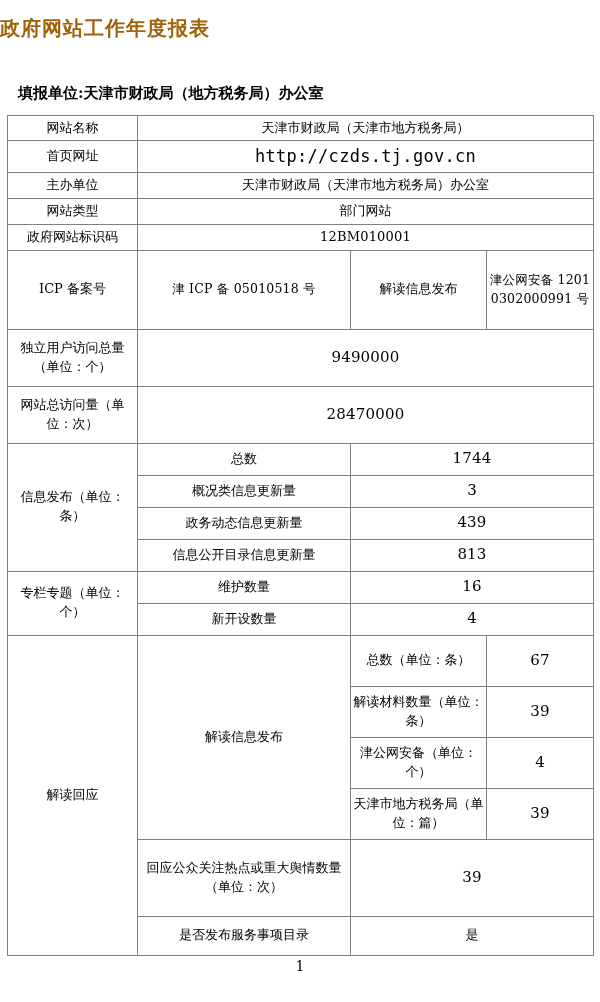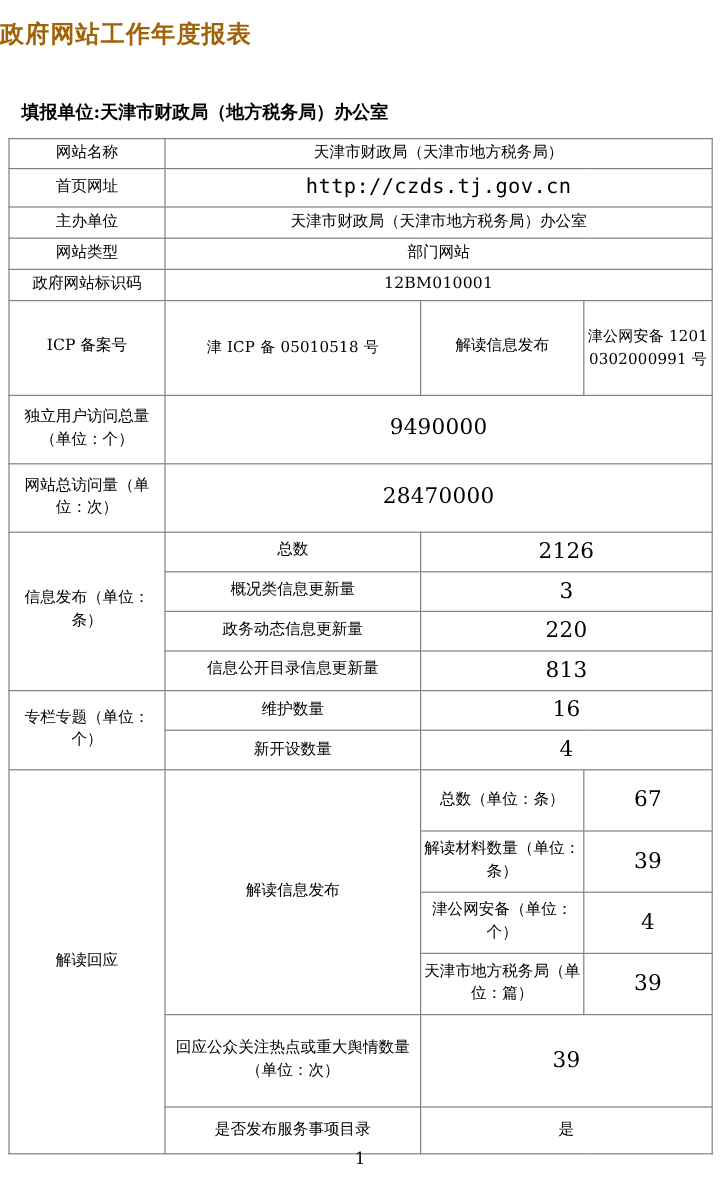--- a/index.html
+++ b/index.html
@@ -88,21 +88,21 @@
   }
 
   td.mono {
     font-family: "DejaVu Serif", serif;
     font-size: 13px;
     letter-spacing: 0.2px;
   }
 
   td.num {
     font-family: "DejaVu Serif", serif;
-    font-size: 18px;
+    font-size: 15px;
     letter-spacing: 0.2px;
   }
 
   td.icpno {
     font-family: "DejaVu Serif", serif;
     font-size: 12.5px;
     letter-spacing: 0.2px;
   }
 
   .two-line { line-height: 1.6; }
@@ -173,29 +173,29 @@
       </tr>
 
       <tr>
         <td class="lbl two-line" style="height:50px">网站总访问量（单位：次）</td>
         <td class="num" colspan="3">28470000</td>
       </tr>
 
       <tr>
         <td class="lbl two-line" rowspan="4">信息发布（单位：条）</td>
         <td class="lbl" style="height:25px">总数</td>
-        <td class="num" colspan="2">2126</td>
+        <td class="num" colspan="2">1744</td>
       </tr>
       <tr>
         <td class="lbl" style="height:25px">概况类信息更新量</td>
         <td class="num" colspan="2">3</td>
       </tr>
       <tr>
         <td class="lbl" style="height:25px">政务动态信息更新量</td>
-        <td class="num" colspan="2">220</td>
+        <td class="num" colspan="2">439</td>
       </tr>
       <tr>
         <td class="lbl" style="height:25px">信息公开目录信息更新量</td>
         <td class="num" colspan="2">813</td>
       </tr>
 
       <tr>
         <td class="lbl two-line" rowspan="2">专栏专题（单位：个）</td>
         <td class="lbl" style="height:25px">维护数量</td>
         <td class="num" colspan="2">16</td>

